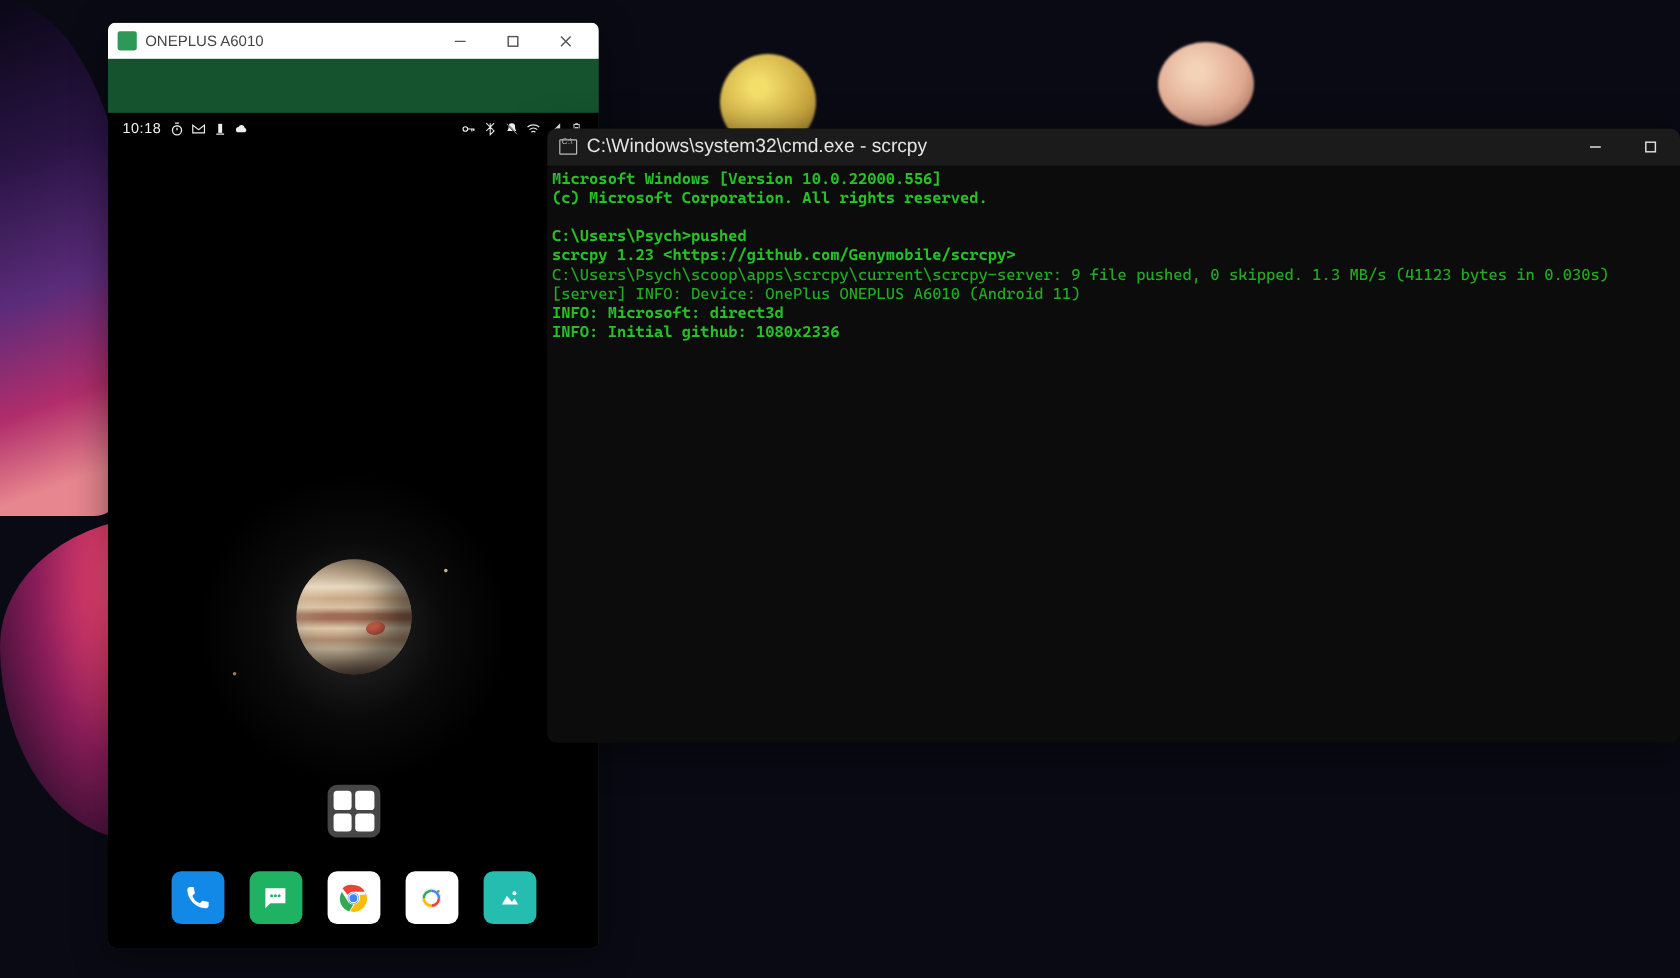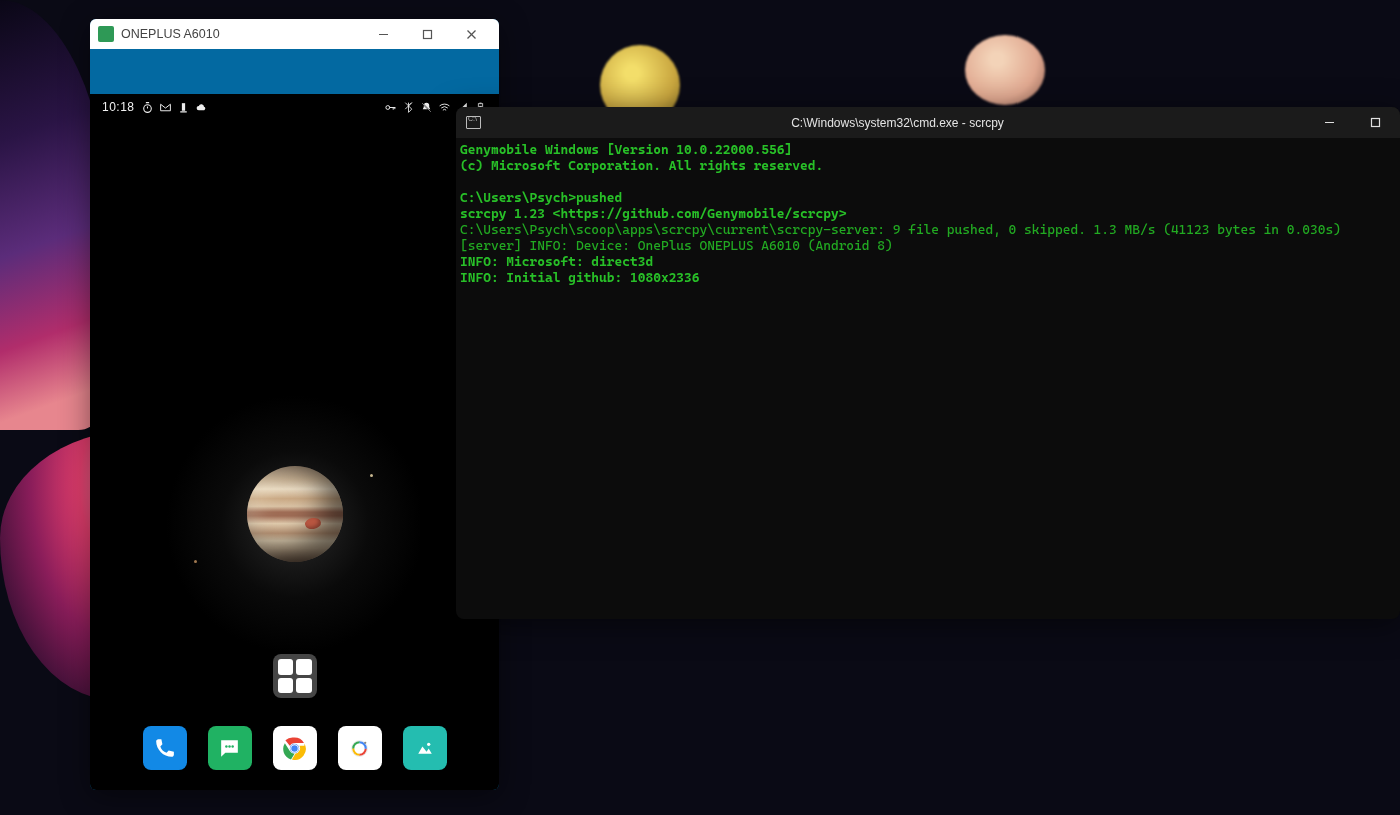--- a/index.html
+++ b/index.html
@@ -33,21 +33,21 @@
     background: radial-gradient(ellipse at 60% 20%, #f4a7b9 0%, #e03d6c 30%, #8a1d5a 55%, #1a0a25 90%);
     border-radius: 60% 40% 50% 50% / 40% 60% 40% 60%;
     filter: blur(0.5px);
   }
 
   
   .phone-window {
     position: absolute;
     left: 90px; top: 19px;
     width: 409px; height: 771px;
-    background: #0369a1;
+    background: #14532d;
     border-radius: 6px;
     box-shadow: 0 6px 30px rgba(0,0,0,0.45);
     display: flex; flex-direction: column;
     overflow: hidden;
   }
   .phone-titlebar {
     height: 30px;
     background: #ffffff;
     display: flex; align-items: center;
     padding: 0 6px 0 8px;
@@ -152,21 +152,21 @@
     background:#0c0c0c;
     border-radius:8px;
     box-shadow: 0 6px 30px rgba(0,0,0,0.5);
     display:flex; flex-direction:column;
     overflow:hidden;
   }
   .cmd-titlebar{
     height:31px; background:#1b1b1b;
     display:flex; align-items:center;
     padding:0 2px 0 10px;
-    color:#e4e4e4; font-size:12px;text-align:center;
+    color:#e4e4e4; font-size:16px;
   }
   .cmd-icon{
     width:15px; height:13px; margin-right:8px;
     border:1px solid #bcbcbc; border-radius:1px; position:relative;
   }
   .cmd-icon::before{
     content:"C:\\"; position:absolute; left:1px; top:-2px; font-size:7px; color:#bcbcbc;
   }
   .cmd-titlebar .title{flex:1;}
   .cmd-btn{
@@ -357,23 +357,23 @@
       <svg viewBox="0 0 11 11">
           <line x1="1" y1="5.5" x2="10" y2="5.5" stroke="#e0e0e0" stroke-width="1.2"></line>
         </svg>
     </div>
     <div class="cmd-btn">
       <svg viewBox="0 0 11 11">
           <rect x="1.5" y="1.5" width="8" height="8" fill="none" stroke="#e0e0e0" stroke-width="1.2"></rect>
         </svg>
     </div>
   </div>
-  <div class="cmd-body"><span class="bold">Genymobile Windows [Version 10.0.22000.556]</span>
+  <div class="cmd-body"><span class="bold">Microsoft Windows [Version 10.0.22000.556]</span>
 <span class="bold">(c) Microsoft Corporation. All rights reserved.</span>
 
 <span class="bold">C:\Users\Psych&gt;</span><span class="bold">pushed</span>
 <span class="bold">scrcpy 1.23 &lt;https://github.com/Genymobile/scrcpy&gt;</span>
 <span>C:\Users\Psych\scoop\apps\scrcpy\current\scrcpy-server: 9 file pushed, 0 skipped. 1.3 MB/s (41123 bytes in 0.030s)</span>
-<span>[server] INFO: Device: OnePlus ONEPLUS A6010 (Android 8)</span>
+<span>[server] INFO: Device: OnePlus ONEPLUS A6010 (Android 11)</span>
 <span class="bold">INFO: Microsoft: direct3d</span>
 <span class="bold">INFO: Initial github: 1080x2336</span>
 </div>
 </div>
 
 </body></html>

